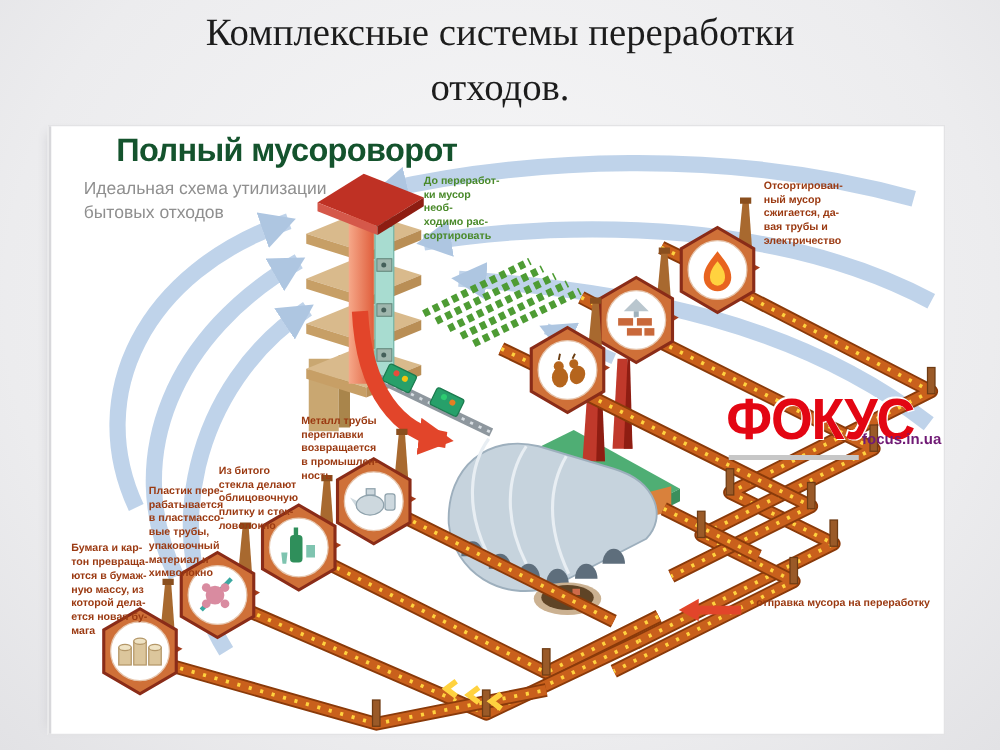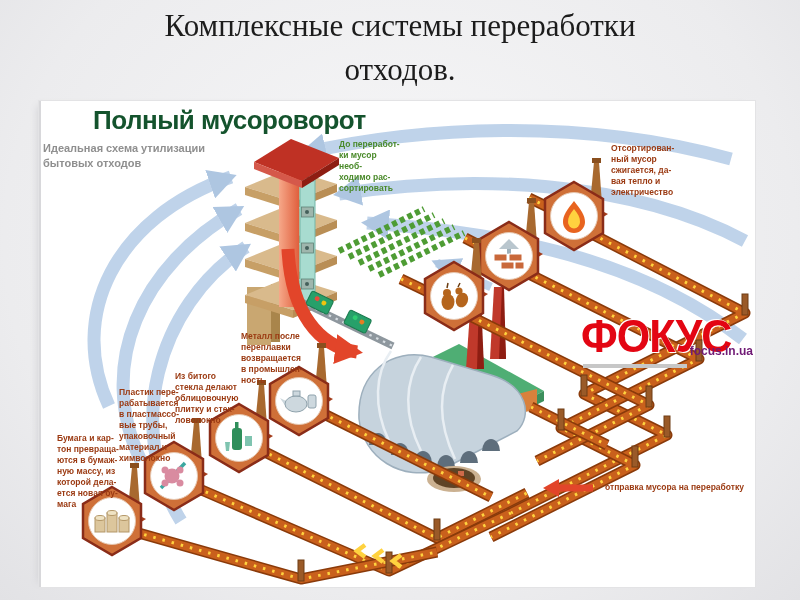--- a/index.html
+++ b/index.html
@@ -17,21 +17,21 @@
     position:absolute;left:38px;top:100px;width:716px;height:486px;
     background:#ffffff;border:1px solid #e3e3e5;box-shadow:2px 0 0 #d8d8db inset, -6px 0 8px -6px #cfcfd3;
   }
   .panel svg.diagram{position:absolute;left:0;top:0;}
   .ig-title{
     position:absolute;left:18px;top:4px;font-size:26px;font-weight:bold;color:#14532d;
     letter-spacing:-0.5px;
     margin-left:36px;
   }
   .ig-sub{
-    position:absolute;left:4px;top:40px;font-size:11px;color:#8f8f8f;font-weight:bold;
+    position:absolute;left:28px;top:40px;font-size:14px;color:#8f8f8f;font-weight:normal;
     white-space:pre-line;line-height:1.35;
   }
   .lbl{
     position:absolute;font-size:8.5px;line-height:1.3;font-weight:bold;color:#9b3a12;
     white-space:pre-line;
   }
   .lbl.green{color:#4a8a2a;}
   #lbl-sort{left:300px;top:38px;width:62px;}
   #lbl-burn{left:572px;top:42px;width:84px;}
   #lbl-small{left:438px;top:78px;width:64px;}
@@ -43,21 +43,21 @@
   #lbl-residue{left:378px;top:412px;width:104px;}
   .logo{position:absolute;left:542px;top:212px;width:176px;height:62px;}
   .logo .name{
     font-size:43px;font-weight:bold;color:#e30613;letter-spacing:-1px;
     transform:scaleY(1.08);transform-origin:top left;line-height:1;
     text-shadow:1px 1px 0 #ffffff, -1px -1px 0 #ffffff;
   }
   .logo .bar{position:absolute;left:2px;bottom:7px;width:104px;height:4px;background:#c7c7c7;}
   .logo .site{position:absolute;right:4px;bottom:17px;font-size:12px;font-weight:bold;color:#701a75;}
   .legend{position:absolute;left:502px;top:376px;width:218px;}
-  .legend .row{display:flex;align-items:center;margin-bottom:9px;}
+  .legend .row{display:flex;margin-bottom:9px;}
   .legend .ic{width:54px;flex:0 0 54px;margin-right:10px;}
   .legend .tx{font-size:8.5px;font-weight:bold;color:#9b3a12;line-height:1.35;white-space:pre-line;}
 </style>
 </head>
 <body>
 
 <div class="slide-title">Комплексные системы переработки
 отходов.</div>
 
 <div class="panel">
@@ -364,23 +364,23 @@
   <div class="ig-sub">Идеальная схема утилизации
 бытовых отходов</div>
 
   <div class="lbl green" id="lbl-sort">До переработ-
 ки мусор необ-
 ходимо рас-
 сортировать</div>
   <div class="lbl" id="lbl-burn">Отсортирован-
 ный мусор
 сжигается, да-
-вая тепло и
+вая трубы и
 электричество</div>
-  <div class="lbl" id="lbl-metal">Металл после
+  <div class="lbl" id="lbl-metal">Металл трубы
 переплавки
 возвращается
 в промышлен-
 ность</div>
   <div class="lbl" id="lbl-glass">Из битого
 стекла делают
 облицовочную
 плитку и стек-
 ловолокно</div>
   <div class="lbl" id="lbl-plastic">Пластик пере-

